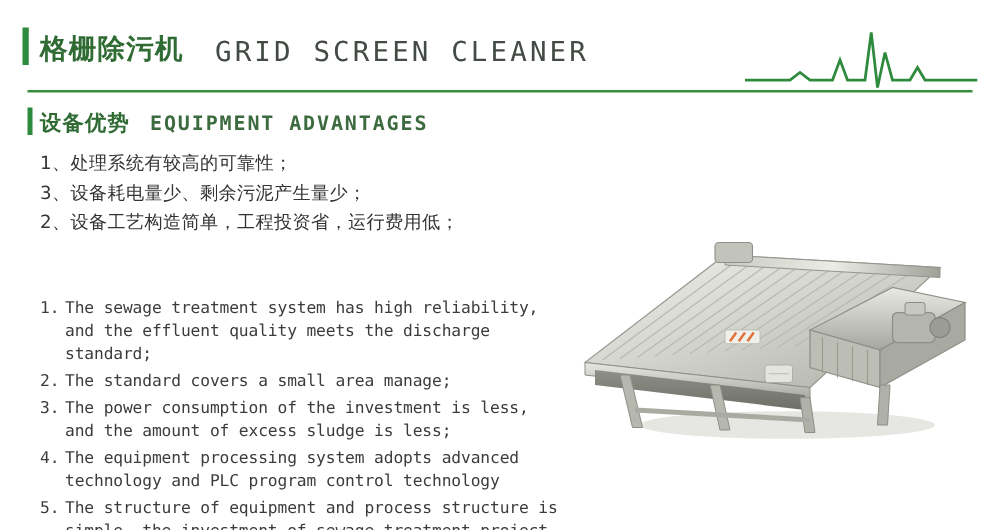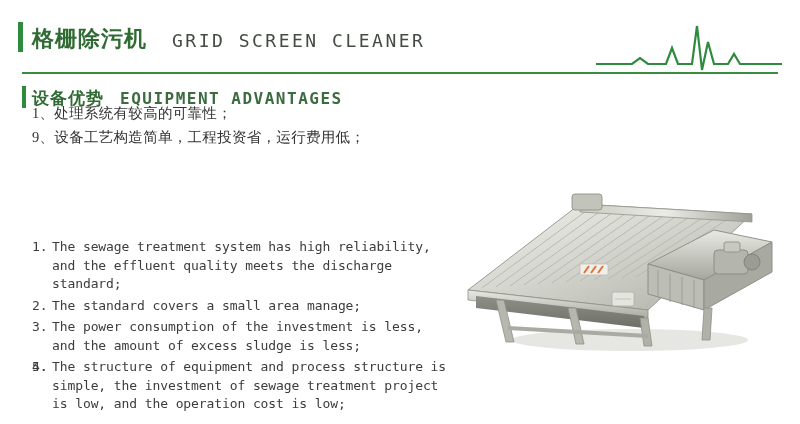--- a/index.html
+++ b/index.html
@@ -35,21 +35,21 @@
     font-size: 22px;
     font-weight: bold;
     color: #2f6b33;
     letter-spacing: 1px;
     font-family: "DejaVu Sans", sans-serif;
     white-space: nowrap;
   }
   #title-en {
     position: absolute;
     left: 172px; top: 30px;
-    font-size: 18px;
+    font-size: 22px;
     color: #444a44;
     letter-spacing: 2.5px;
     font-family: "DejaVu Sans Mono", monospace;
     white-space: nowrap;
   }
   #header-rule {
     position: absolute;
     left: 22px; top: 72px;
     width: 756px; height: 2px;
     background: #3a8c3f;
@@ -83,23 +83,22 @@
     color: #3d6b40;
     font-weight: bold;
     letter-spacing: 1.5px;
     font-family: "DejaVu Sans Mono", monospace;
     white-space: nowrap;
   }
 
   
   #cn-list {
     position: absolute;
-    left: 32px; top: 102px;
+    left: 32px; top: 120px;
     width: 460px;
-    font-family: Liberation Serif, serif;
   }
   #cn-list .cn-item {
     font-size: 14.5px;
     color: #333333;
     line-height: 23.5px;
     white-space: nowrap;
     letter-spacing: 0.3px;
   }
 
   
@@ -152,38 +151,40 @@
 
     <div id="header-rule"></div>
   </div>
 
   <div id="sec-accent"></div>
   <div id="sec-cn">设备优势</div>
   <div id="sec-en">EQUIPMENT ADVANTAGES</div>
 
   <div id="cn-list">
     <div class="cn-item">1、处理系统有较高的可靠性；</div>
-    <div class="cn-item">9、设备工艺构造简单，工程投资省，运行费用低；</div>
+    <div class="cn-item">3、设备耗电量少、剩余污泥产生量少；</div>
+    <div class="cn-item">2、设备工艺构造简单，工程投资省，运行费用低；</div>
   </div>
 
   <div id="en-list">
     <div class="en-item">
       <span class="en-num">1.</span>
       <span>The sewage treatment system has high reliability, and the effluent quality meets the discharge standard;</span>
     </div>
     <div class="en-item">
       <span class="en-num">2.</span>
       <span>The standard covers a small area manage;</span>
     </div>
     <div class="en-item">
       <span class="en-num">3.</span>
       <span>The power consumption of the investment is less, and the amount of excess sludge is less;</span>
     </div>
     <div class="en-item">
       <span class="en-num">4.</span>
+      <span>The equipment processing system adopts advanced technology and PLC program control technology</span>
     </div>
     <div class="en-item">
       <span class="en-num">5.</span>
       <span>The structure of equipment and process structure is simple, the investment of sewage treatment project is low, and the operation cost is low;</span>
     </div>
   </div>
 
   <div id="photo">
     <svg width="330" height="188" viewBox="0 0 330 188" xmlns="http://www.w3.org/2000/svg">
       <defs>

